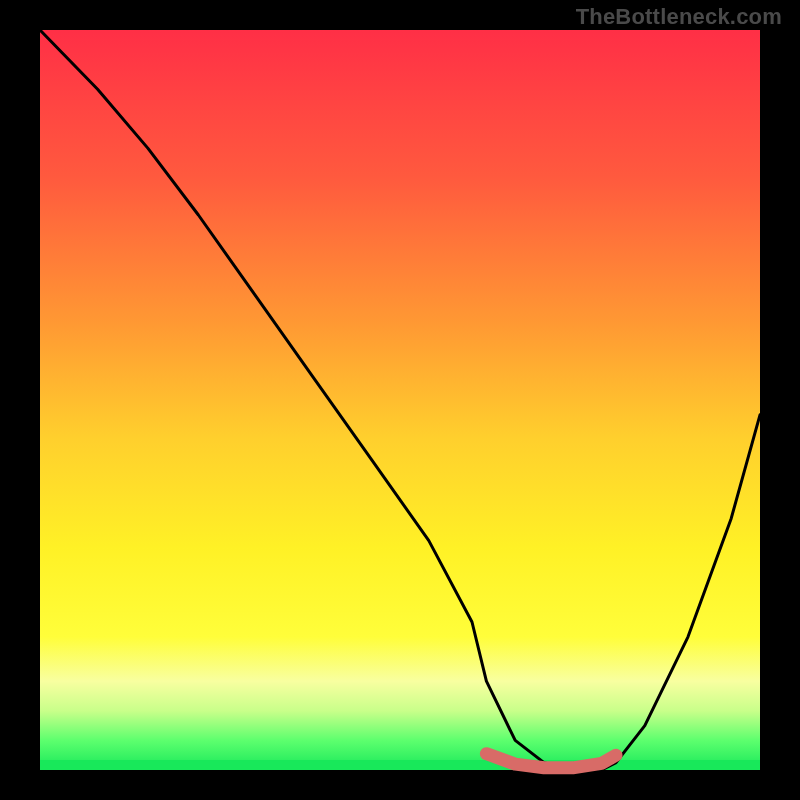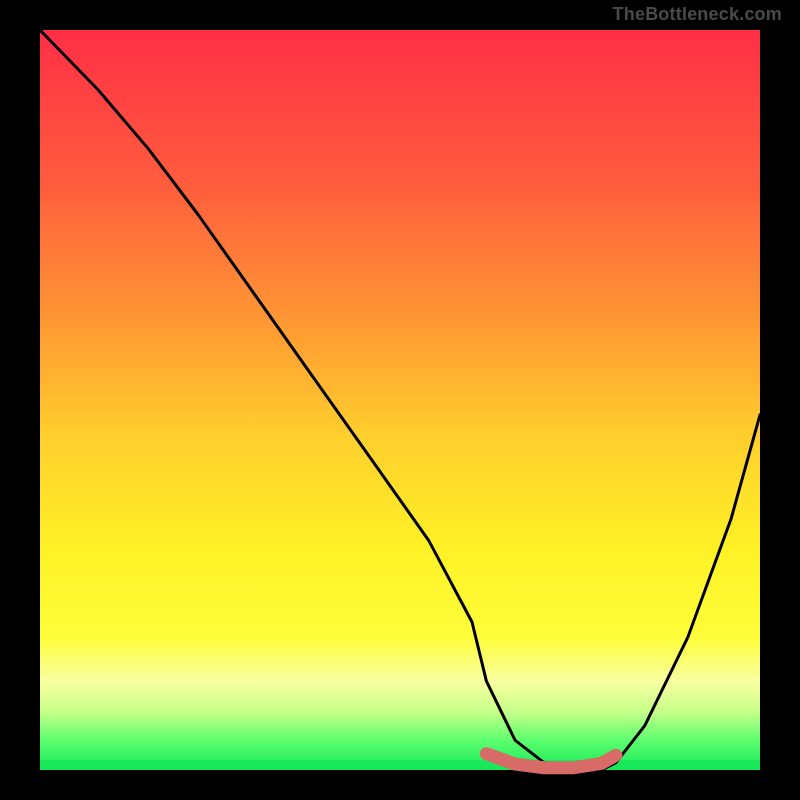--- a/index.html
+++ b/index.html
@@ -15,21 +15,21 @@
     position: relative;
     width: 800px;
     height: 800px;
     background: #000;
   }
   .watermark {
     position: absolute;
     top: 4px;
     right: 18px;
     color: #4a4a4a;
-    font-size: 18px;
+    font-size: 22px;
     font-weight: bold;
     letter-spacing: 0.2px;
     z-index: 10;
     text-align: right;
   }
   svg {
     position: absolute;
     top: 0;
     left: 0;
   }

